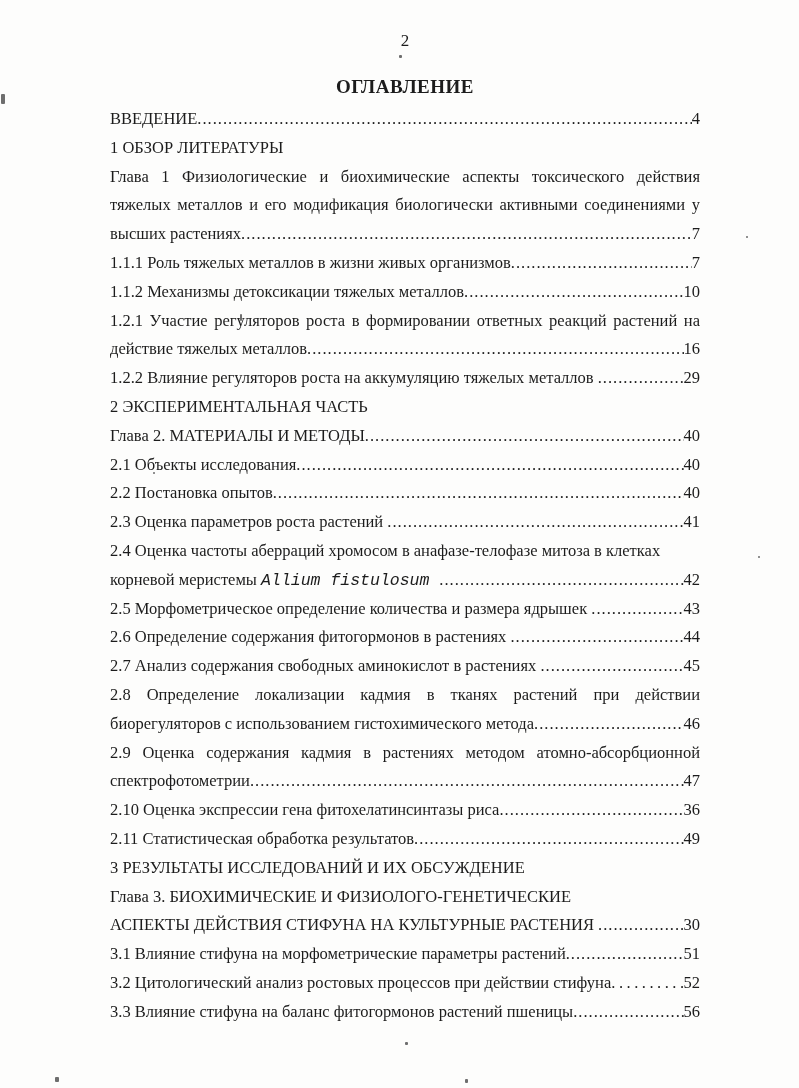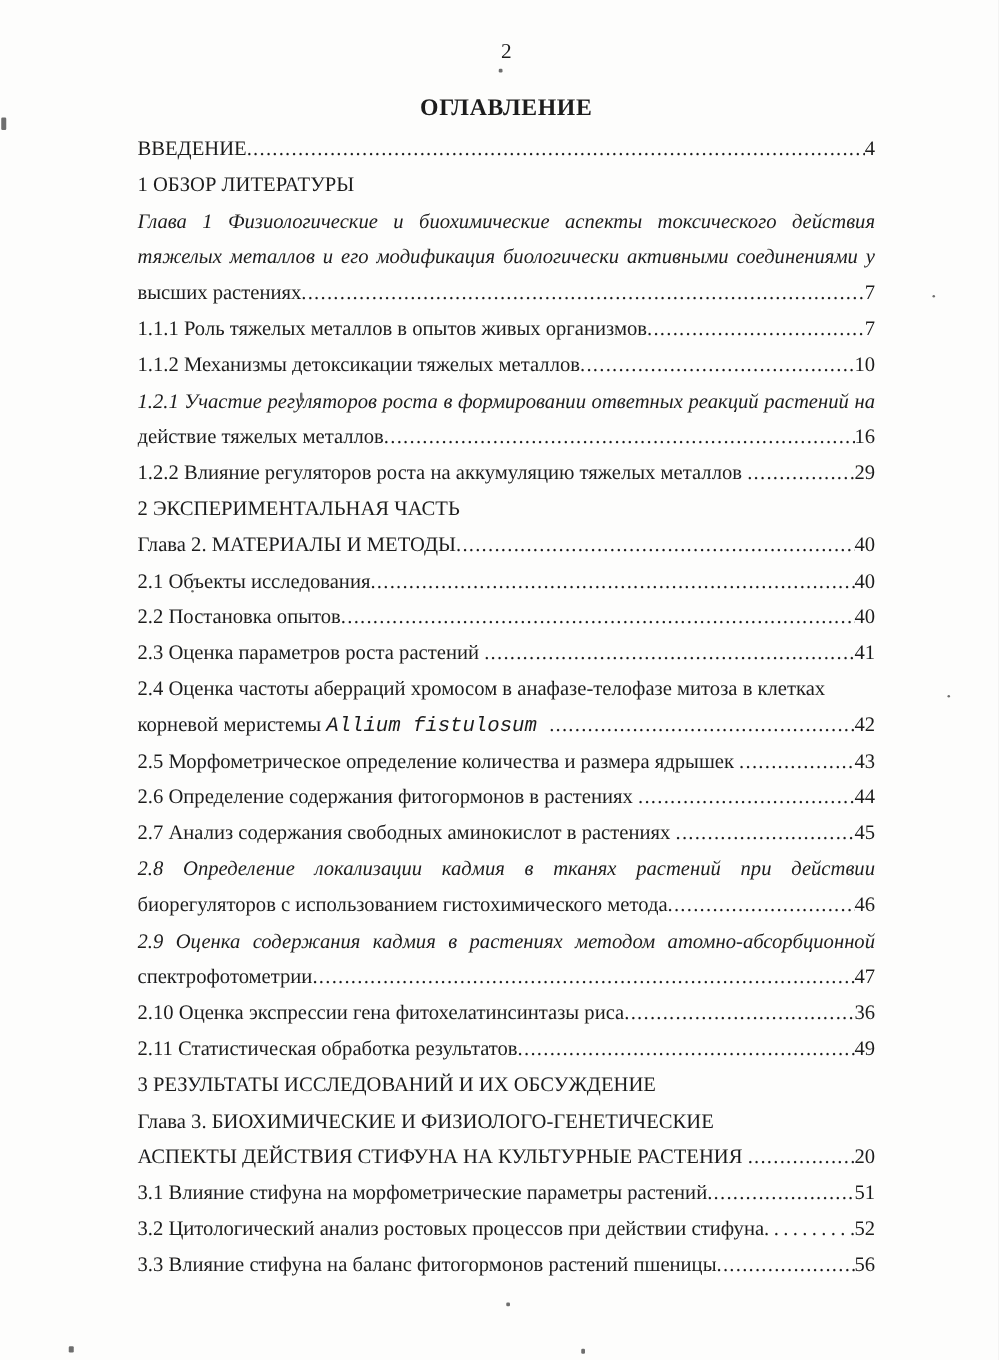--- a/index.html
+++ b/index.html
@@ -22,21 +22,21 @@
     overflow:hidden;
   }
   .toc-line.entry{display:flex;align-items:baseline;}
   .toc-line .txt{white-space:pre;flex:0 0 auto;}
   .toc-line .dots{
     flex:1 1 auto;min-width:0;overflow:hidden;
     white-space:pre;letter-spacing:1px;
   }
   .toc-line .dots.spaced{letter-spacing:3.5px;}
   .toc-line .pg{flex:0 0 auto;white-space:pre;}
-  .toc-line.justify{text-align:justify;text-align-last:justify;font-style:italic;}
+  .toc-line.justify{text-align:justify;text-align-last:justify;}
   .it{font-style:italic;font-family:Liberation Mono, monospace;}
   .speck{position:absolute;background:#4a4a4a;border-radius:1px;opacity:.8;}
 </style>
 </head>
 <body>
 
 <div class="page">
   <div class="content">
     <div class="pagenum">2</div>
     <div class="title">ОГЛАВЛЕНИЕ</div>
@@ -48,21 +48,21 @@
         </div>
         <div class="toc-line"><span class="txt"><span>1 ОБЗОР ЛИТЕРАТУРЫ</span></span></div>
         <div class="toc-line justify"><span class="txt"><span>Глава 1 Физиологические и биохимические аспекты токсического действия</span></span></div>
         <div class="toc-line justify"><span class="txt"><span>тяжелых металлов и его модификация биологически активными соединениями у</span></span></div>
         <div class="toc-line entry">
           <span class="txt"><span>высших растениях</span></span>
           <span class="dots">............................................................................................................................................................................................................................</span>
           <span class="pg">7</span>
         </div>
         <div class="toc-line entry">
-          <span class="txt"><span>1.1.1 Роль тяжелых металлов в опытов живых организмов</span></span>
+          <span class="txt"><span>1.1.1 Роль тяжелых металлов в жизни живых организмов</span></span>
           <span class="dots">............................................................................................................................................................................................................................</span>
           <span class="pg">7</span>
         </div>
         <div class="toc-line entry">
           <span class="txt"><span>1.1.2 Механизмы детоксикации тяжелых металлов</span></span>
           <span class="dots">............................................................................................................................................................................................................................</span>
           <span class="pg">10</span>
         </div>
         <div class="toc-line justify"><span class="txt"><span>1.2.1 Участие регуляторов роста в формировании ответных реакций растений на</span></span></div>
         <div class="toc-line entry">
@@ -137,21 +137,21 @@
         <div class="toc-line entry">
           <span class="txt"><span>2.11 Статистическая обработка результатов</span></span>
           <span class="dots">............................................................................................................................................................................................................................</span>
           <span class="pg">49</span>
         </div>
         <div class="toc-line"><span class="txt"><span>3 РЕЗУЛЬТАТЫ ИССЛЕДОВАНИЙ И ИХ ОБСУЖДЕНИЕ</span></span></div>
         <div class="toc-line"><span class="txt"><span>Глава 3. БИОХИМИЧЕСКИЕ И ФИЗИОЛОГО-ГЕНЕТИЧЕСКИЕ</span></span></div>
         <div class="toc-line entry">
           <span class="txt"><span>АСПЕКТЫ ДЕЙСТВИЯ СТИФУНА НА КУЛЬТУРНЫЕ РАСТЕНИЯ </span></span>
           <span class="dots">............................................................................................................................................................................................................................</span>
-          <span class="pg">20</span>
+          <span class="pg">30</span>
         </div>
         <div class="toc-line entry">
           <span class="txt"><span>3.1 Влияние стифуна на морфометрические параметры растений</span></span>
           <span class="dots">............................................................................................................................................................................................................................</span>
           <span class="pg">51</span>
         </div>
         <div class="toc-line entry">
           <span class="txt"><span>3.2 Цитологический анализ ростовых процессов при действии стифуна</span></span>
           <span class="dots spaced">............................................................................................................................................................................................................................</span>
           <span class="pg">52</span>

